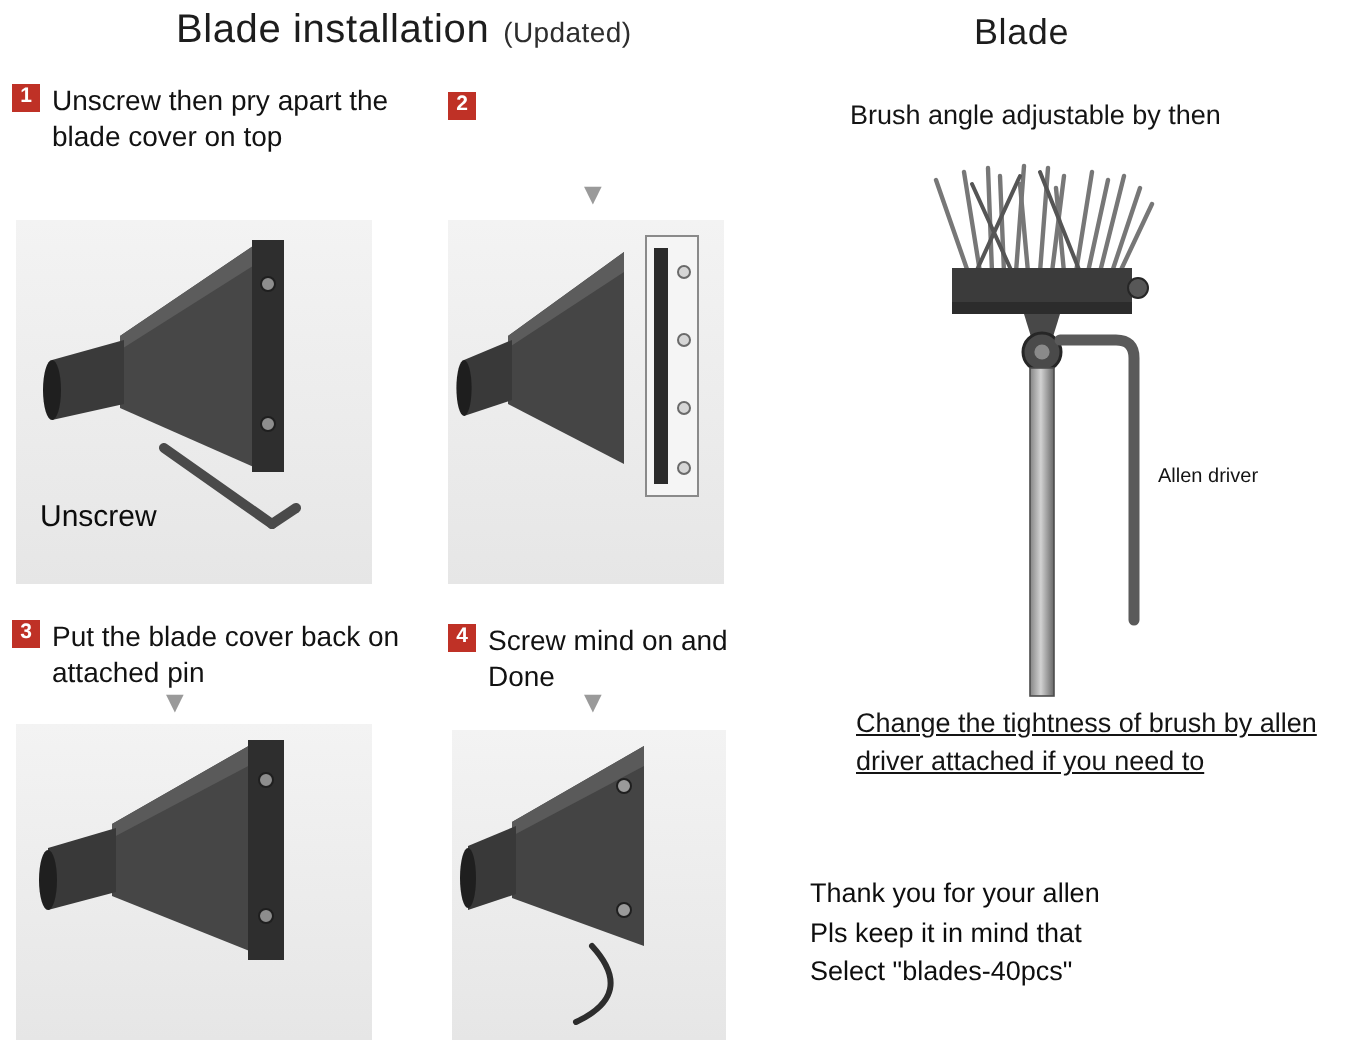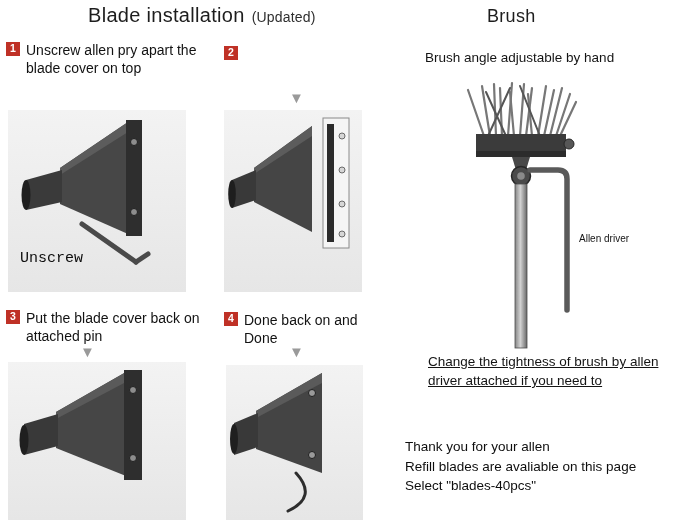--- a/index.html
+++ b/index.html
@@ -9,21 +9,21 @@
 
   .main-title { position:absolute; left:88px; top:4px; font-size:20px; color:#1d1d1d; letter-spacing:.3px; }
   .main-title .suffix { font-size:14px; color:#2e2e2e; margin-left:7px; letter-spacing:.2px; }
   .brush-title { position:absolute; left:487px; top:6px; font-size:18px; color:#1d1d1d; letter-spacing:.3px; }
 
   .step-head { position:absolute; display:flex; gap:6px; align-items:flex-start; font-size:14px; line-height:1.32; color:#121212; }
   .badge { flex:0 0 auto; width:14px; height:14px; margin-top:1px; background:var(--step-badge,#bf3126); color:#fff;
            font-size:10.5px; font-weight:bold; display:flex; align-items:center; justify-content:center; }
   .step-text { display:block; }
 
-  .panel { position:absolute; background:linear-gradient(180deg,#f3f3f3,#e6e6e6);font-family:Liberation Mono, monospace; }
+  .panel { position:absolute; background:linear-gradient(180deg,#f3f3f3,#e6e6e6); }
   .panel svg { display:block; width:100%; height:100%; }
   .unscrew-label { position:absolute; left:12px; top:140px; font-size:15px; color:#0d0d0d; }
 
   .arrow { position:absolute; color:#9a9a9a; font-size:15px; line-height:1; }
 
   .note { position:absolute; font-size:13.5px; color:#141414; line-height:1.42; }
   .note-top { left:425px; top:48px; width:240px; }
   .note-bottom { left:428px; top:352px; width:246px;text-decoration:underline; }
   .allen-label { position:absolute; left:579px; top:233px; font-size:10px; color:#141414; }
 
@@ -32,25 +32,25 @@
   .footer { position:absolute; left:405px; top:437px; font-size:13.5px; line-height:19.5px; color:#0e0e0e; }
 </style>
 </head>
 <body>
 
 <div class="canvas">
 
   <div class="main-title">
     <span>Blade installation</span><span class="suffix">(Updated)</span>
   </div>
-  <div class="brush-title">Brush</div>
+  <div class="brush-title">Blade</div>
 
   <div class="step-head" style="left:6px; top:41px; width:192px;">
     <span class="badge">1</span>
-    <span class="step-text">Unscrew allen pry apart the blade cover on top</span>
+    <span class="step-text">Unscrew then pry apart the blade cover on top</span>
   </div>
   <div class="panel" style="left:8px; top:110px; width:178px; height:182px;">
     <svg viewBox="0 0 178 182">
       <polygon points="120,12 120,124 52,94 52,58" fill="#474747"></polygon>
       <polygon points="52,58 120,12 120,22 52,65" fill="#5c5c5c"></polygon>
       <rect x="118" y="10" width="16" height="116" fill="#2e2e2e"></rect>
       <circle cx="126" cy="32" r="3.5" fill="#8d8d8d" stroke="#1f1f1f" stroke-width="1"></circle>
       <circle cx="126" cy="102" r="3.5" fill="#8d8d8d" stroke="#1f1f1f" stroke-width="1"></circle>
       <polygon points="54,60 54,92 18,100 18,70" fill="#3a3a3a"></polygon>
       <ellipse cx="18" cy="85" rx="4.5" ry="15" fill="#1f1f1f"></ellipse>
@@ -91,36 +91,36 @@
       <rect x="116" y="8" width="18" height="110" fill="#2e2e2e"></rect>
       <circle cx="125" cy="28" r="3.5" fill="#8d8d8d" stroke="#1f1f1f" stroke-width="1"></circle>
       <circle cx="125" cy="96" r="3.5" fill="#8d8d8d" stroke="#1f1f1f" stroke-width="1"></circle>
       <polygon points="50,52 50,84 16,93 16,62" fill="#393939"></polygon>
       <ellipse cx="16" cy="78" rx="4.5" ry="15" fill="#1f1f1f"></ellipse>
     </svg>
   </div>
 
   <div class="step-head" style="left:224px; top:311px; width:150px;">
     <span class="badge">4</span>
-    <span class="step-text">Done back on and Done</span>
+    <span class="step-text">Screw mind on and Done</span>
   </div>
   <div class="arrow" style="left:289px; top:344px;">▼</div>
   <div class="panel" style="left:226px; top:365px; width:137px; height:155px;">
     <svg viewBox="0 0 137 155">
       <polygon points="96,8 96,108 30,84 30,46" fill="#444444"></polygon>
       <polygon points="30,46 96,8 96,18 30,53" fill="#5a5a5a"></polygon>
       <polygon points="32,48 32,82 8,90 8,58" fill="#393939"></polygon>
       <ellipse cx="8" cy="74" rx="4" ry="15" fill="#1f1f1f"></ellipse>
       <circle cx="86" cy="28" r="3.5" fill="#9a9a9a" stroke="#1f1f1f" stroke-width="1"></circle>
       <circle cx="86" cy="90" r="3.5" fill="#9a9a9a" stroke="#1f1f1f" stroke-width="1"></circle>
       <path d="M70,108 Q92,132 62,146" stroke="#2d2d2d" stroke-width="3" fill="none" stroke-linecap="round"></path>
     </svg>
   </div>
 
-  <div class="note note-top">Brush angle adjustable by hand</div>
+  <div class="note note-top">Brush angle adjustable by then</div>
 
   <div class="brush-illustration">
     <svg viewBox="0 0 240 272" width="240" height="272">
       <defs>
         <linearGradient id="poleGrad" x1="0" y1="0" x2="1" y2="0">
           <stop offset="0" stop-color="#858585"></stop>
           <stop offset="0.45" stop-color="#d2d2d2"></stop>
           <stop offset="1" stop-color="#676767"></stop>
         </linearGradient>
       </defs>
@@ -160,17 +160,17 @@
       <rect x="95" y="106" width="12" height="164" fill="url(#poleGrad)" stroke="#4d4d4d" stroke-width="0.8"></rect>
     </svg>
   </div>
 
   <div class="allen-label">Allen driver</div>
 
   <div class="note note-bottom">Change the tightness of brush by allen driver attached if you need to</div>
 
   <div class="footer">
     <div>Thank you for your allen</div>
-    <div>Refill blades are avaliable on this page</div>
+    <div>Pls keep it in mind that</div>
     <div>Select "blades-40pcs"</div>
   </div>
 
 </div>
 
 </body></html>

